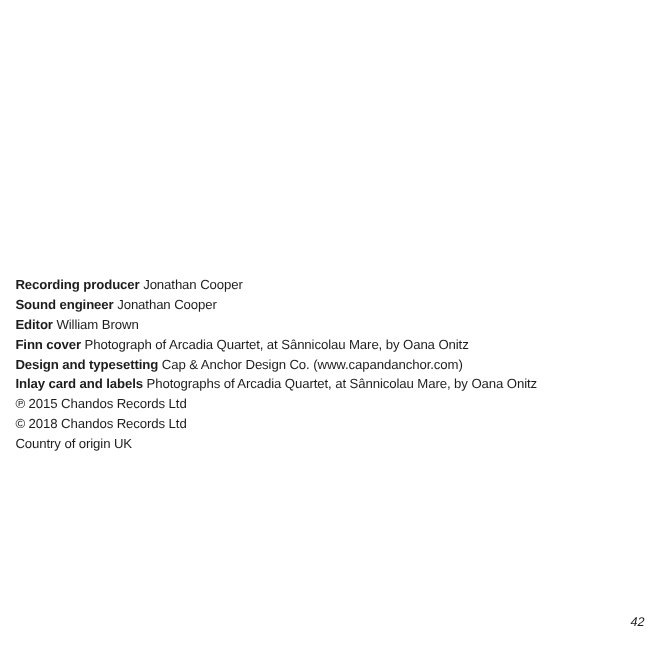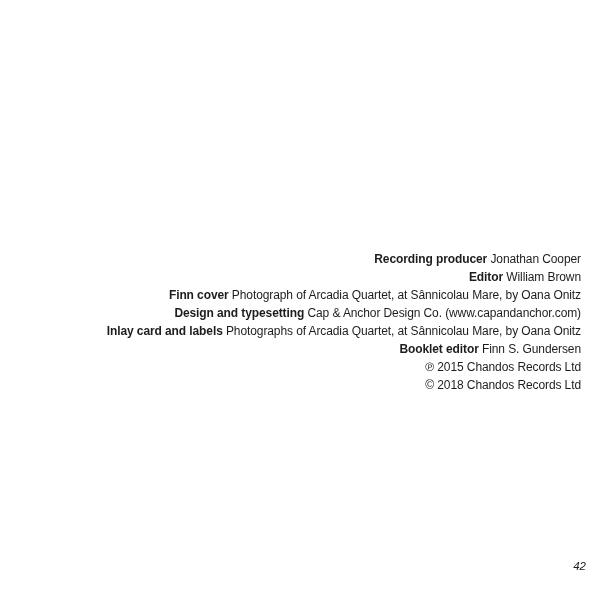--- a/index.html
+++ b/index.html
@@ -24,21 +24,20 @@
     left: 14px;
     top: 250px;
     width: 567px;
     font-size: 12px;
     line-height: 18px;
     letter-spacing: -0.1px;
   }
   .credit-line, .imprint-line {
     margin: 0;
     padding: 0;
-    text-align: right;
   }
   .credit-label {
     font-weight: bold;
   }
   .page-number {
     position: absolute;
     right: 14px;
     bottom: 26px;
     font-size: 11.5px;
     line-height: 14px;
@@ -48,35 +47,36 @@
 </style>
 </head>
 <body>
 
 <main class="booklet-page">
 
   <section class="credits-block">
 
     <p class="credit-line"><span class="credit-label">Recording producer</span> <span>Jonathan Cooper</span></p>
 
+    <p class="credit-line"><span class="credit-label">Sound engineer</span> <span>Jonathan Cooper</span></p>
 
 
     <p class="credit-line"><span class="credit-label">Editor</span> <span>William Brown</span></p>
 
 
 
 
     <p class="credit-line"><span class="credit-label">Finn cover</span> <span>Photograph of Arcadia Quartet, at Sânnicolau Mare, by Oana Onitz</span></p>
 
     <p class="credit-line"><span class="credit-label">Design and typesetting</span> <span>Cap &amp; Anchor Design Co. (www.capandanchor.com)</span></p>
 
     <p class="credit-line"><span class="credit-label">Inlay card and labels</span> <span>Photographs of Arcadia Quartet, at Sânnicolau Mare, by Oana Onitz</span></p>
 
-    <p class="credit-line"><span class="credit-label">Booklet editor</span> <span>Finn S. Gundersen</span></p>
 
     <p class="imprint-line">℗ 2015 Chandos Records Ltd</p>
     <p class="imprint-line">© 2018 Chandos Records Ltd</p>
+    <p class="imprint-line">Country of origin UK</p>
 
   </section>
 
   <div class="page-number">42</div>
 
 </main>
 
 </body></html>

